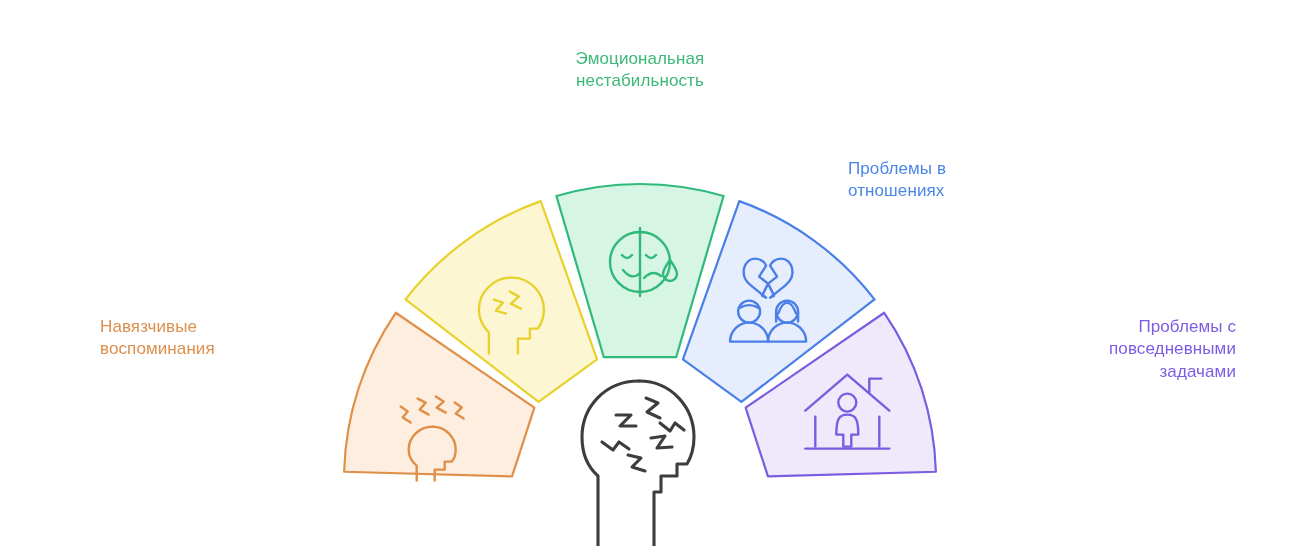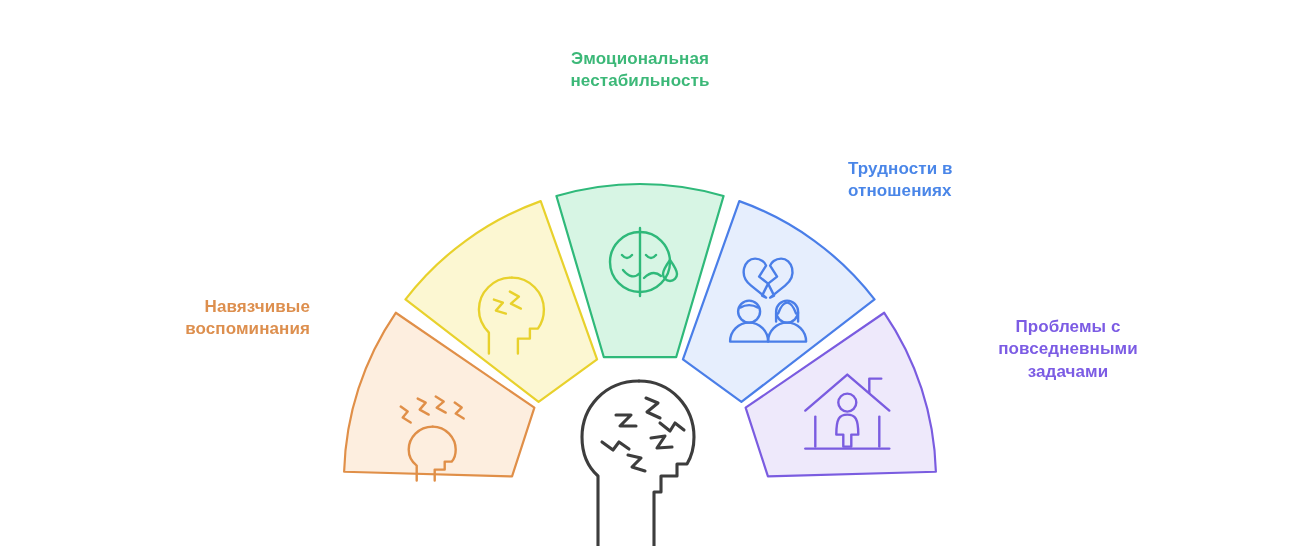--- a/index.html
+++ b/index.html
@@ -7,31 +7,31 @@
     width:1300px;height:546px;
     background:#ffffff;
     font-family:"Liberation Sans", sans-serif;
     overflow:hidden;
     position:relative;
   }
   #stage{position:absolute;inset:0;}
   #wheel{position:absolute;left:0;top:0;width:1300px;height:546px;}
   .seg-label{
     position:absolute;
-    font-weight:bold;
+    font-weight:normal;
     font-size:17px;
     line-height:1.32;
     letter-spacing:0.1px;
     white-space:pre-line;
   }
-  .lbl-intrusive{ left:100px;  top:296px; width:210px; text-align:right; }
+  .lbl-intrusive{ left:100px;  top:316px; width:210px; }
   .lbl-anxiety  { left:230px;  top:170px; width:195px; text-align:center; }
   .lbl-emotional{ left:520px;  top:48px;  width:240px; text-align:center; }
   .lbl-relations{ left:848px;  top:158px; width:200px; text-align:left; }
-  .lbl-daily    { left:958px;  top:316px; width:220px; text-align:center; }
+  .lbl-daily    { left:1016px;  top:316px; width:220px; text-align:right; }
 </style>
 </head>
 <body>
 
 <div id="stage">
 
   <svg id="wheel" viewBox="0 0 1300 546">
     <g id="segments-layer">
         <path d="M 344.1154059480551 471.7351949378238 A 296 296 0 0 1 395.7664045096247 312.7697669862183 L 534.3854722203782 407.68422356160795 L 512.0499052748346 476.42603024338325 Z" fill="#fdeedf" stroke="#e08f48" stroke-width="2.2" stroke-linejoin="round"></path>
         <path d="M 405.48226556686353 299.39703148522483 A 296 296 0 0 1 540.7063353539245 201.15099397496016 L 597.0621990719674 359.416646043226 L 538.5869256505356 401.9014190206378 Z" fill="#fcf7d2" stroke="#e8d12c" stroke-width="2.2" stroke-linejoin="round"></path>
@@ -102,19 +102,19 @@
       <path d="M602 442 l11 8 l6 -8 l10 7"></path>
       <path d="M651 438 l14 -2 l-8 12 l15 -1"></path>
       <path d="M628 455 l13 3 l-9 9 l13 4"></path>
     </g>
   </svg>
 
   <div class="seg-label lbl-intrusive" style="color: rgb(221, 143, 78);">Навязчивые
 воспоминания</div>
   <div class="seg-label lbl-emotional" style="color: rgb(60, 184, 120);">Эмоциональная
 нестабильность</div>
-  <div class="seg-label lbl-relations" style="color: rgb(74, 134, 232);">Трудности в
+  <div class="seg-label lbl-relations" style="color: rgb(74, 134, 232);">Проблемы в
 отношениях</div>
   <div class="seg-label lbl-daily" style="color: rgb(124, 92, 228);">Проблемы с
 повседневными
 задачами</div>
 
 </div>
 
 </body></html>

